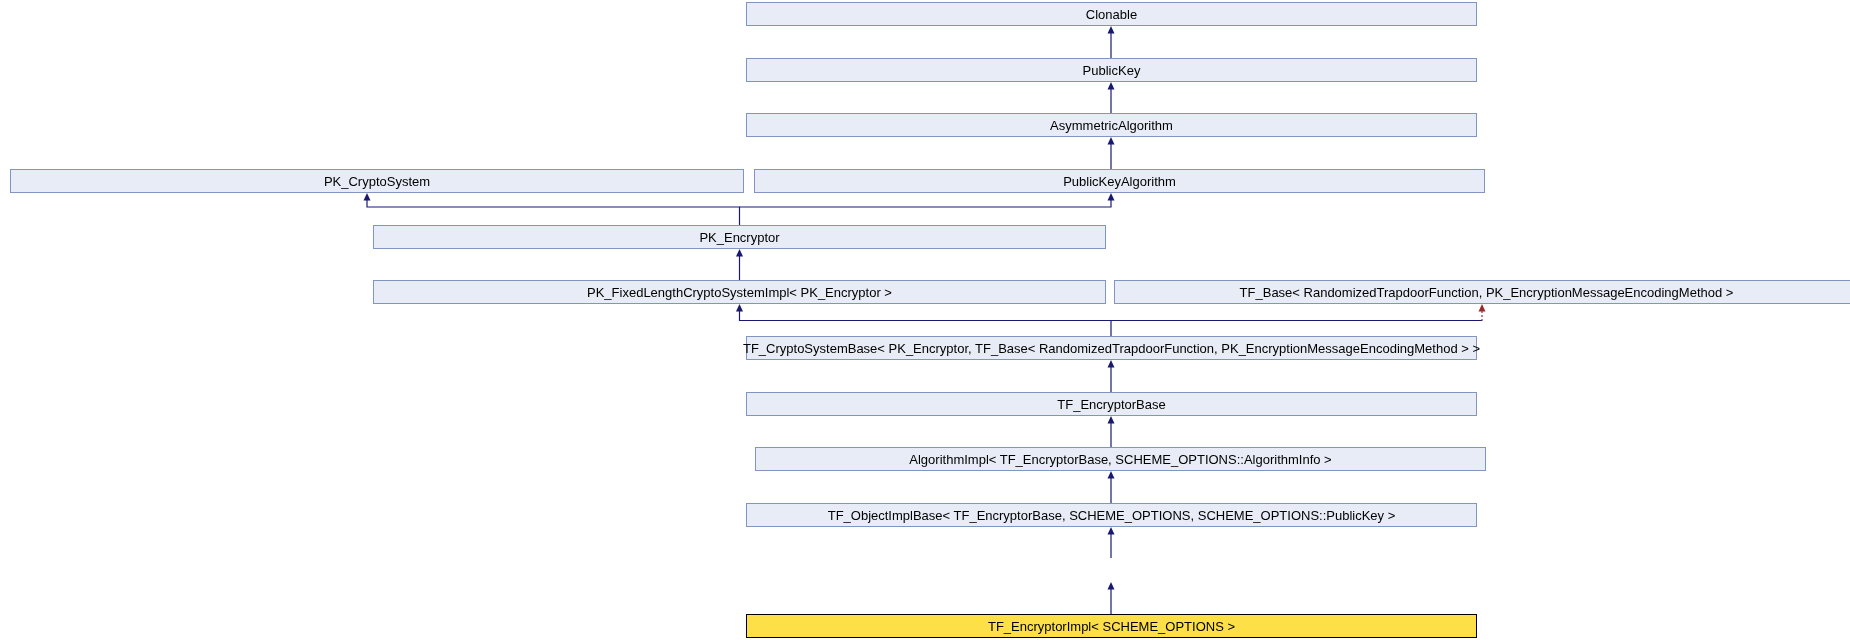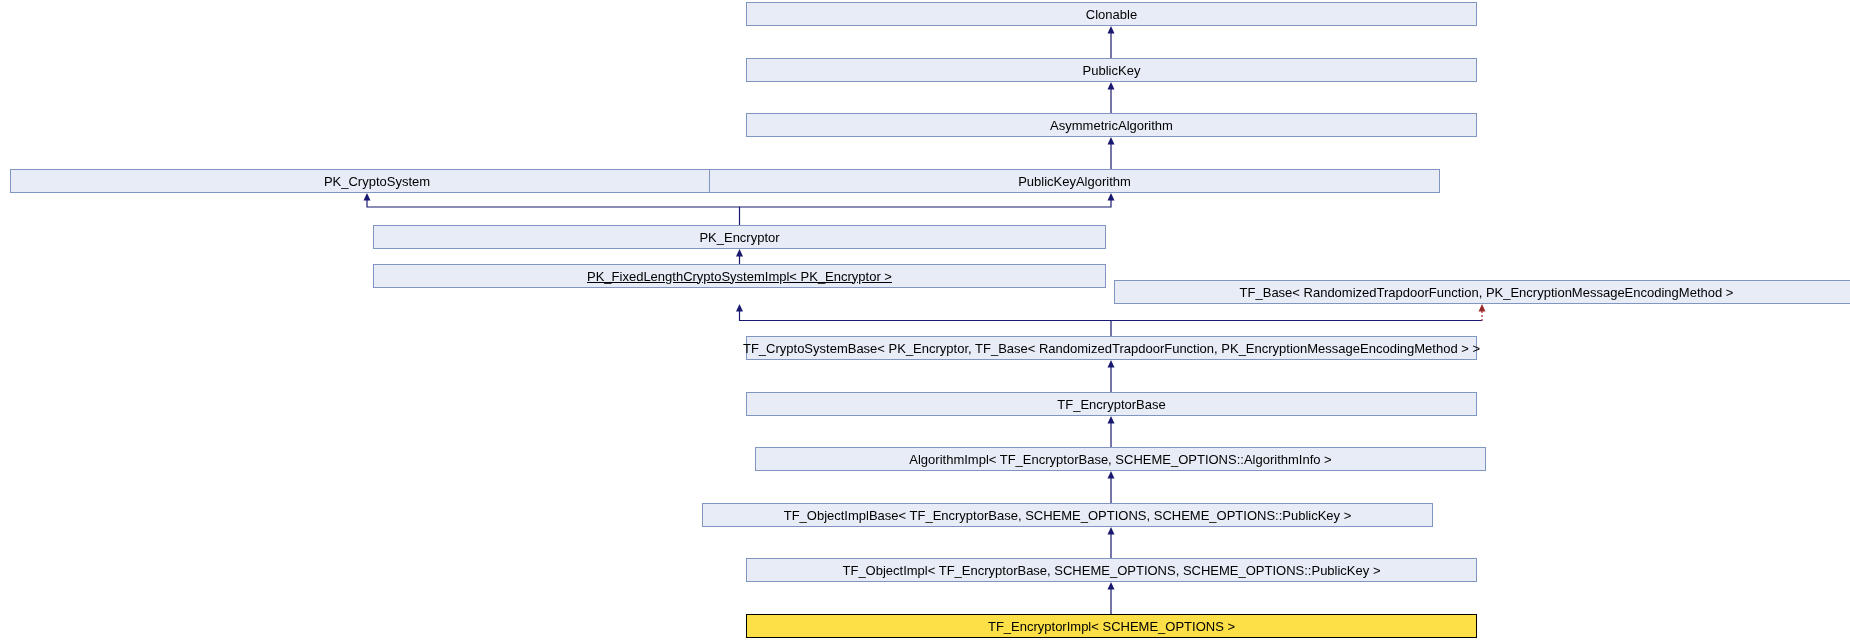--- a/index.html
+++ b/index.html
@@ -26,28 +26,28 @@
     cursor:pointer;
   }
   .node span{display:block;}
   .node.focus{border:1px solid #000000;background:#fde047;cursor:default;}
 
   
   .n0 {left:746px;  top:2px;   width:731px;}
   .n1 {left:746px;  top:58px;  width:731px;}
   .n2 {left:746px;  top:113px; width:731px;}
   .n3 {left:10px;    top:169px; width:734px;}
-  .n4 {left:709px;  top:169px; width:731px;}
+  .n4 {left:754px;  top:169px; width:731px;}
   .n5 {left:373px;  top:225px; width:733px;}
-  .n6 {left:373px;  top:264px; width:733px;text-decoration:underline;}
+  .n6 {left:373px;  top:280px; width:733px;}
   .n7 {left:1114px; top:280px; width:745px;}
   .n8 {left:746px;  top:336px; width:731px;}
   .n9 {left:746px;  top:392px; width:731px;}
   .n10{left:746px;  top:447px; width:731px;margin-left:9px;}
-  .n11{left:702px;  top:503px; width:731px;}
+  .n11{left:746px;  top:503px; width:731px;}
   .n12{left:746px;  top:558px; width:731px;}
   .n13{left:746px;  top:614px; width:731px;}
 
   .edge-line{stroke:#191970;stroke-width:1.2;fill:none;}
   .edge-head{fill:#191970;stroke:none;}
   .edge-line-private{stroke:#9a2b2b;stroke-width:1.2;fill:none;stroke-dasharray:2,2;}
   .edge-head-private{fill:#9a2b2b;stroke:none;}
 </style>
 </head>
 <body>
@@ -152,20 +152,17 @@
   </div>
   <div class="node n9">
     <span>TF_EncryptorBase</span>
   </div>
   <div class="node n10">
     <span>AlgorithmImpl&lt; TF_EncryptorBase, SCHEME_OPTIONS::AlgorithmInfo &gt;</span>
   </div>
   <div class="node n11">
     <span>TF_ObjectImplBase&lt; TF_EncryptorBase, SCHEME_OPTIONS, SCHEME_OPTIONS::PublicKey &gt;</span>
   </div>
-  <div class="node n12">
-    <span>TF_ObjectImpl&lt; TF_EncryptorBase, SCHEME_OPTIONS, SCHEME_OPTIONS::PublicKey &gt;</span>
-  </div>
   <div class="node n13 focus">
     <span>TF_EncryptorImpl&lt; SCHEME_OPTIONS &gt;</span>
   </div>
 
 </div>
 
 </body></html>

